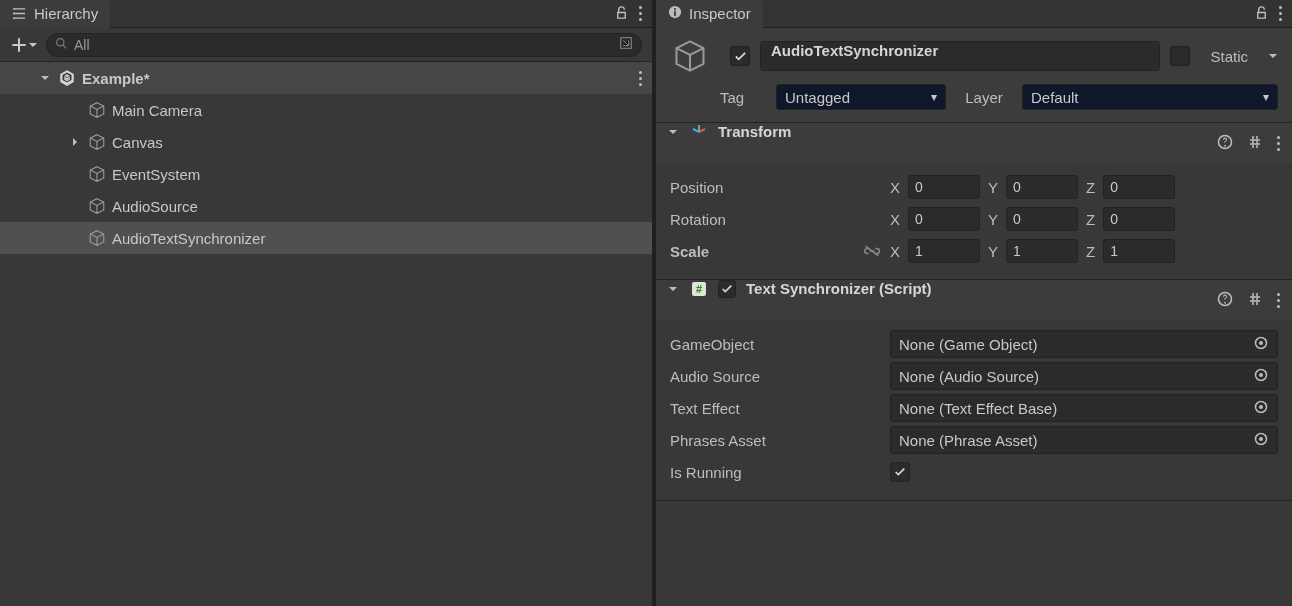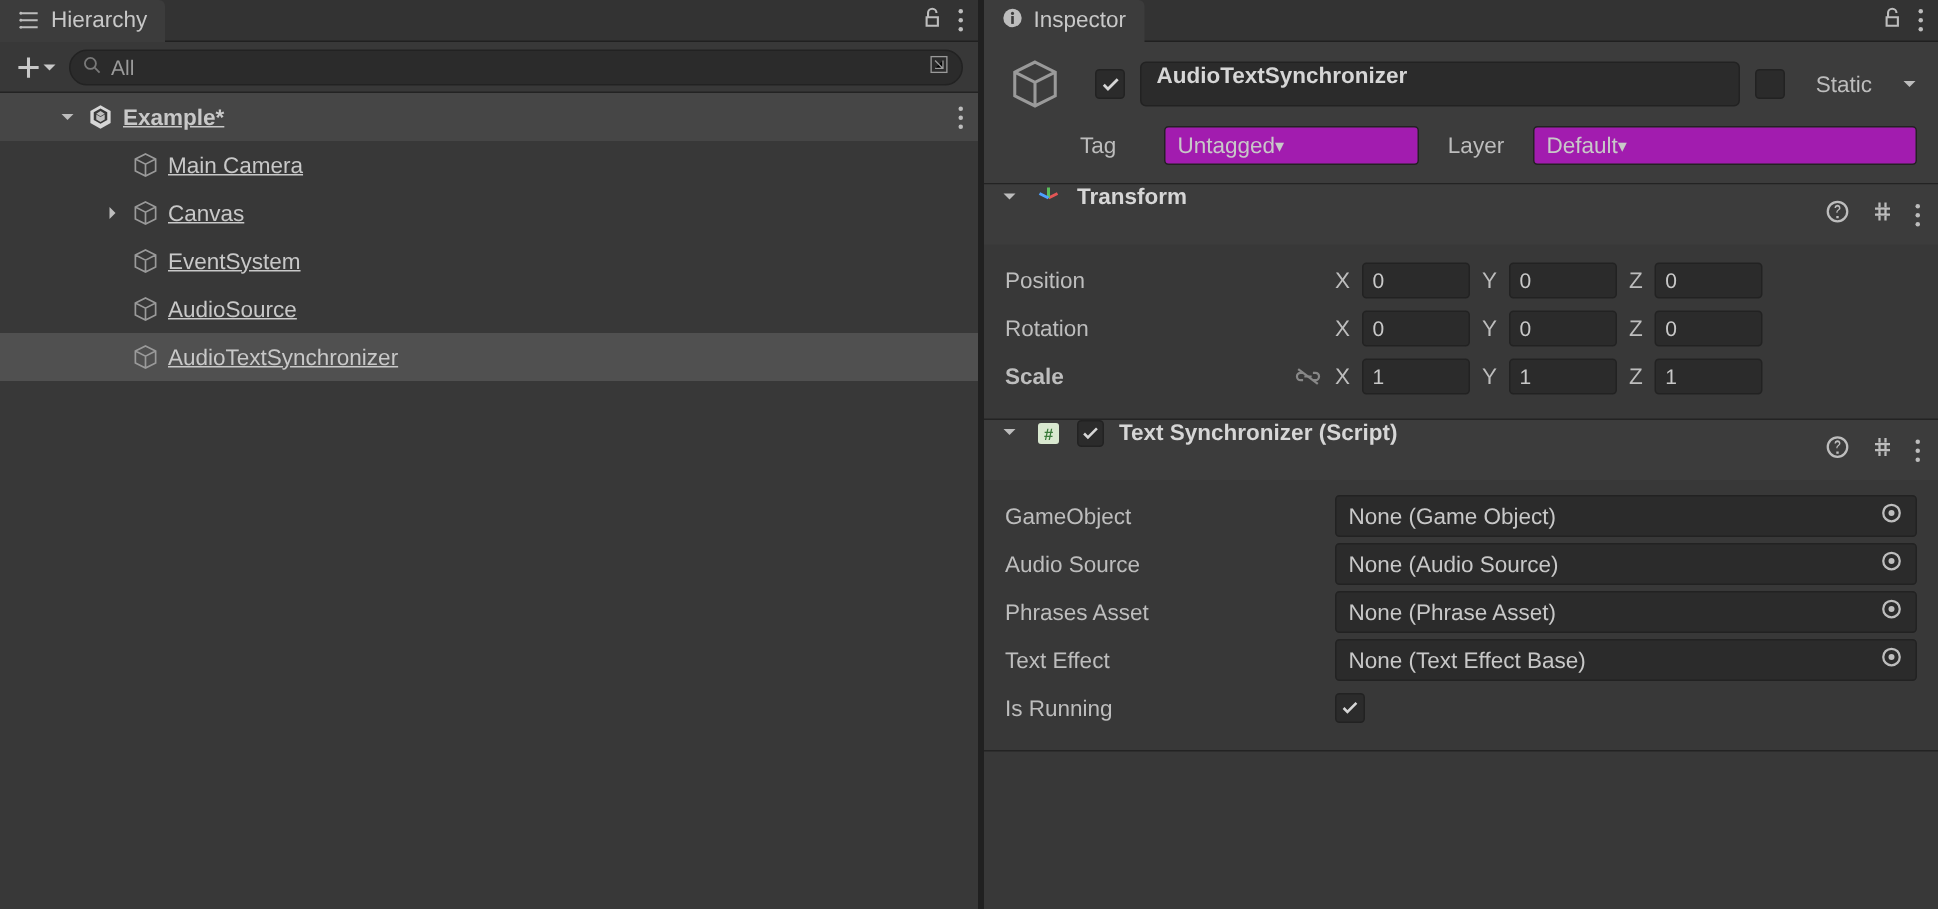--- a/index.html
+++ b/index.html
@@ -14,39 +14,39 @@
 .icon-svg { display:block; }
 
 .panel { background:#383838; flex:1; display:flex; flex-direction:column; }
 
 .toolbar-row { height:34px; display:flex; align-items:center; gap:8px; padding:0 10px; background:#383838; border-bottom:1px solid #232323; }
 .add-btn { display:flex; align-items:center; color:#c8c8c8; }
 .search { flex:1; display:flex; align-items:center; gap:6px; height:24px; padding:0 8px; background:#2b2b2b; border:1px solid #222; border-radius:12px; color:#9a9a9a; font-size:14px; }
 .search .mag { opacity:.7; }
 
 .h-tree { flex:1; background:#383838; overflow:auto; }
-.h-node { display:flex; align-items:center; gap:6px; height:32px; padding-left:10px; color:#c8c8c8;text-decoration:underline; }
+.h-node { display:flex; align-items:center; gap:6px; height:32px; padding-left:10px; color:#c8c8c8; }
 .h-node.root-node { background:#464646; font-weight:600; }
 .h-node.selected { background:#505050; }
 .h-arrow { width:14px; display:flex; justify-content:center; color:#c8c8c8; }
 .h-cube { display:flex; }
 .h-label { flex:1; }
 .h-node .kebab { margin-right:10px; }
 
 
 .inspector { width:672px; border-left:4px solid #202020; display:flex; flex-direction:column; background:#383838; }
 .insp-header { background:#3c3c3c; padding:10px 14px 12px; border-bottom:1px solid #232323; }
 .insp-row1 { display:flex; align-items:center; gap:10px; }
 .big-cube { width:40px; display:flex; align-items:center; justify-content:center; }
 .name-input { flex:1; height:30px; background:#2b2b2b; border:1px solid #222; border-radius:4px; padding:0 10px; color:#d6d6d6; font-weight:600; }
 .chk { width:20px; height:20px; background:#2b2b2b; border:1px solid #222; border-radius:3px; display:flex; align-items:center; justify-content:center; color:#d6d6d6; }
 .static { display:flex; align-items:center; gap:20px; color:#bdbdbd; }
 .insp-row2 { display:flex; align-items:center; gap:10px; margin-top:10px; padding-left:50px; }
 .lbl { color:#bdbdbd; width:46px; }
-.dd { height:26px; background:#a21caf; border:1px solid #222; border-radius:3px; display:flex; align-items:center; padding:0 8px; color:#c8c8c8; }
+.dd { height:26px; background:#0f172a; border:1px solid #222; border-radius:3px; display:flex; align-items:center; justify-content:space-between; padding:0 8px; color:#c8c8c8; }
 .dd .arr { color:#c8c8c8; font-size:12px; }
 
 .component { border-bottom:1px solid #232323; }
 .comp-head { height:40px; display:flex; gap:10px; padding:0 12px; background:#3c3c3c; }
 .comp-head .fold { width:12px; }
 .comp-title { flex:1; font-weight:600; color:#d6d6d6; }
 .comp-head .ricons { display:flex; align-items:center; gap:14px; color:#bdbdbd; }
 .comp-body { padding:8px 14px 12px; }
 .prop-row { display:flex; align-items:center; height:32px; }
 .prop-label { width:220px; color:#bdbdbd; }
@@ -385,40 +385,40 @@
             <div class="prop-label">Audio Source</div>
             <div class="obj-field">
               <span>None (Audio Source)</span>
               <span class="picker"><svg width="16" height="16" viewBox="0 0 16 16">
                   <circle cx="8" cy="8" r="5.5" fill="none" stroke="#bdbdbd" stroke-width="1.5"></circle>
                   <circle cx="8" cy="8" r="2" fill="#bdbdbd"></circle>
                 </svg></span>
             </div>
           </div>
           <div class="prop-row">
+            <div class="prop-label">Text Effect</div>
+            <div class="obj-field">
+              <span>None (Text Effect Base)</span>
+              <span class="picker"><svg width="16" height="16" viewBox="0 0 16 16">
+                  <circle cx="8" cy="8" r="5.5" fill="none" stroke="#bdbdbd" stroke-width="1.5"></circle>
+                  <circle cx="8" cy="8" r="2" fill="#bdbdbd"></circle>
+                </svg></span>
+            </div>
+          </div>
+          <div class="prop-row">
             <div class="prop-label">Phrases Asset</div>
             <div class="obj-field">
               <span>None (Phrase Asset)</span>
               <span class="picker"><svg width="16" height="16" viewBox="0 0 16 16">
                   <circle cx="8" cy="8" r="5.5" fill="none" stroke="#bdbdbd" stroke-width="1.5"></circle>
                   <circle cx="8" cy="8" r="2" fill="#bdbdbd"></circle>
                 </svg></span>
             </div>
           </div>
           <div class="prop-row">
-            <div class="prop-label">Text Effect</div>
-            <div class="obj-field">
-              <span>None (Text Effect Base)</span>
-              <span class="picker"><svg width="16" height="16" viewBox="0 0 16 16">
-                  <circle cx="8" cy="8" r="5.5" fill="none" stroke="#bdbdbd" stroke-width="1.5"></circle>
-                  <circle cx="8" cy="8" r="2" fill="#bdbdbd"></circle>
-                </svg></span>
-            </div>
-          </div>
-          <div class="prop-row">
             <div class="prop-label">Is Running</div>
             <div class="chk">
               <svg width="12" height="12" viewBox="0 0 14 14">
                 <path fill="none" stroke="#d6d6d6" stroke-width="2" d="M2 7l3 3 7-7"></path>
               </svg>
             </div>
           </div>
         </div>
     </div>
 

